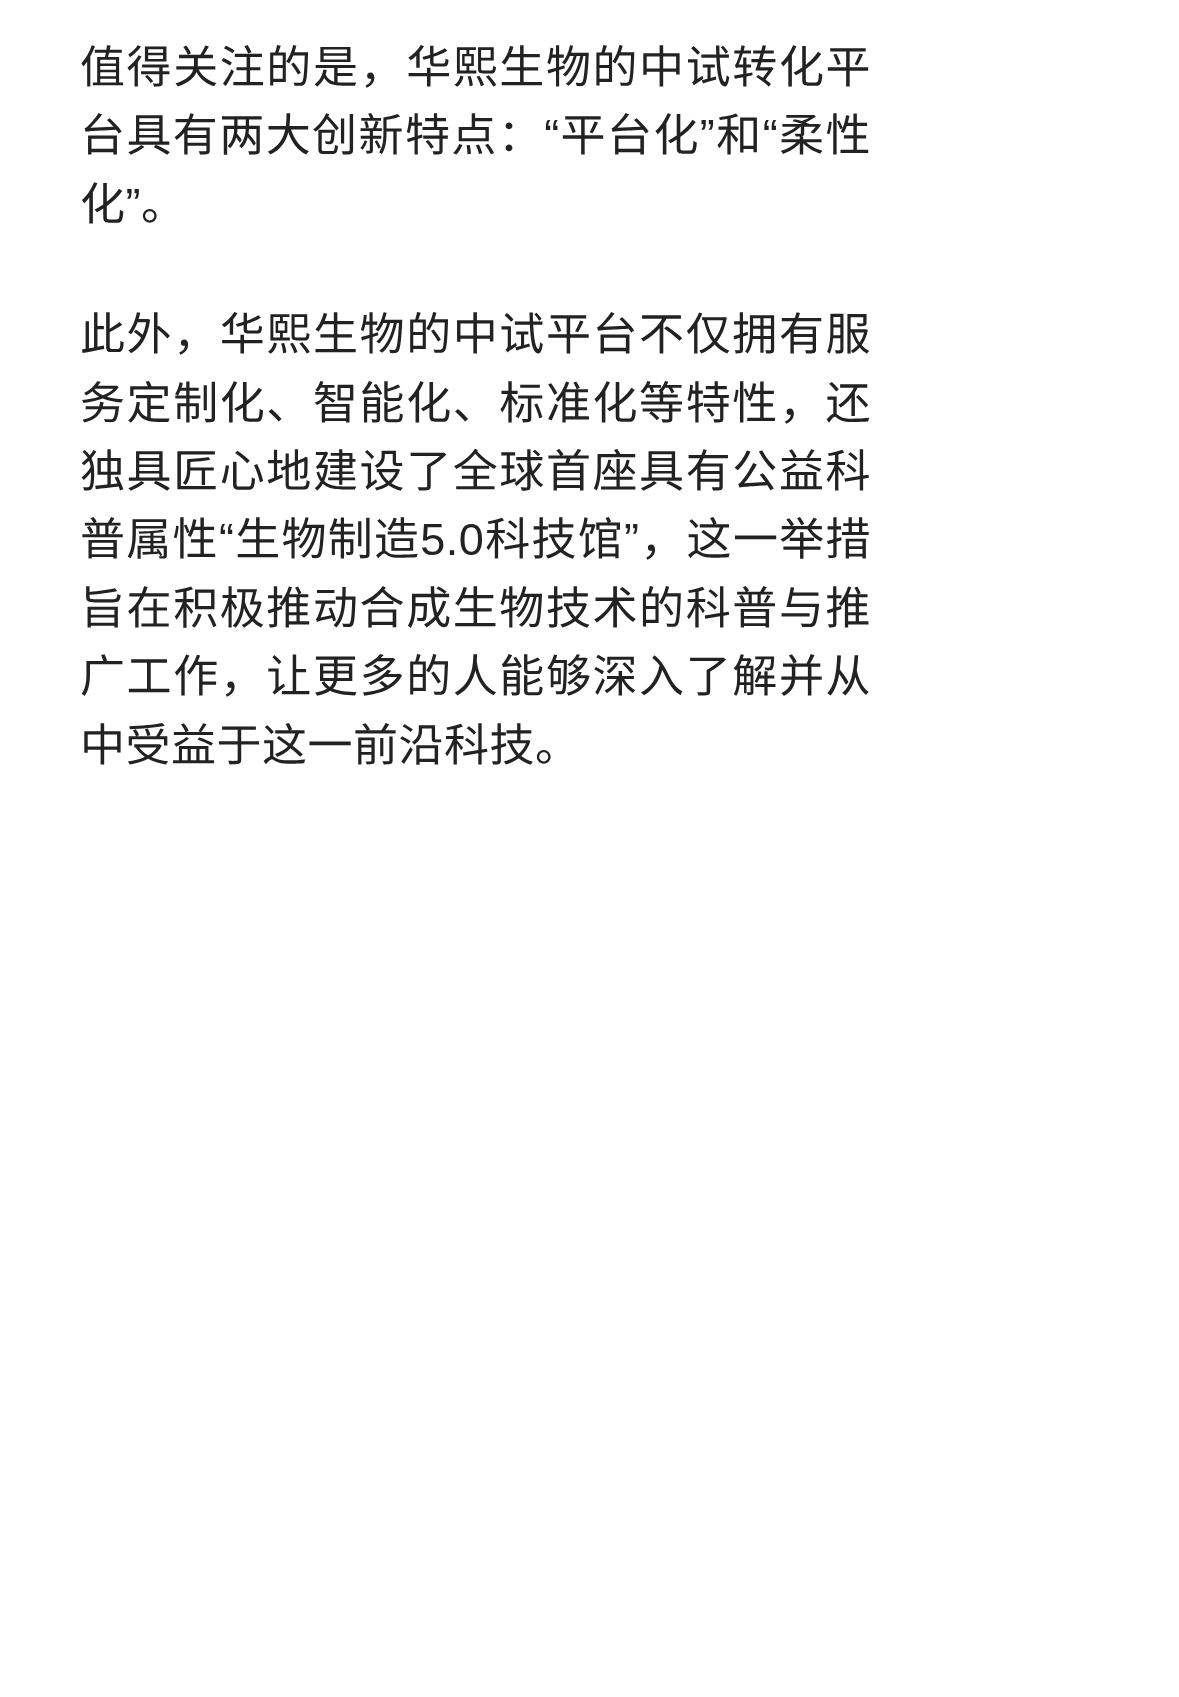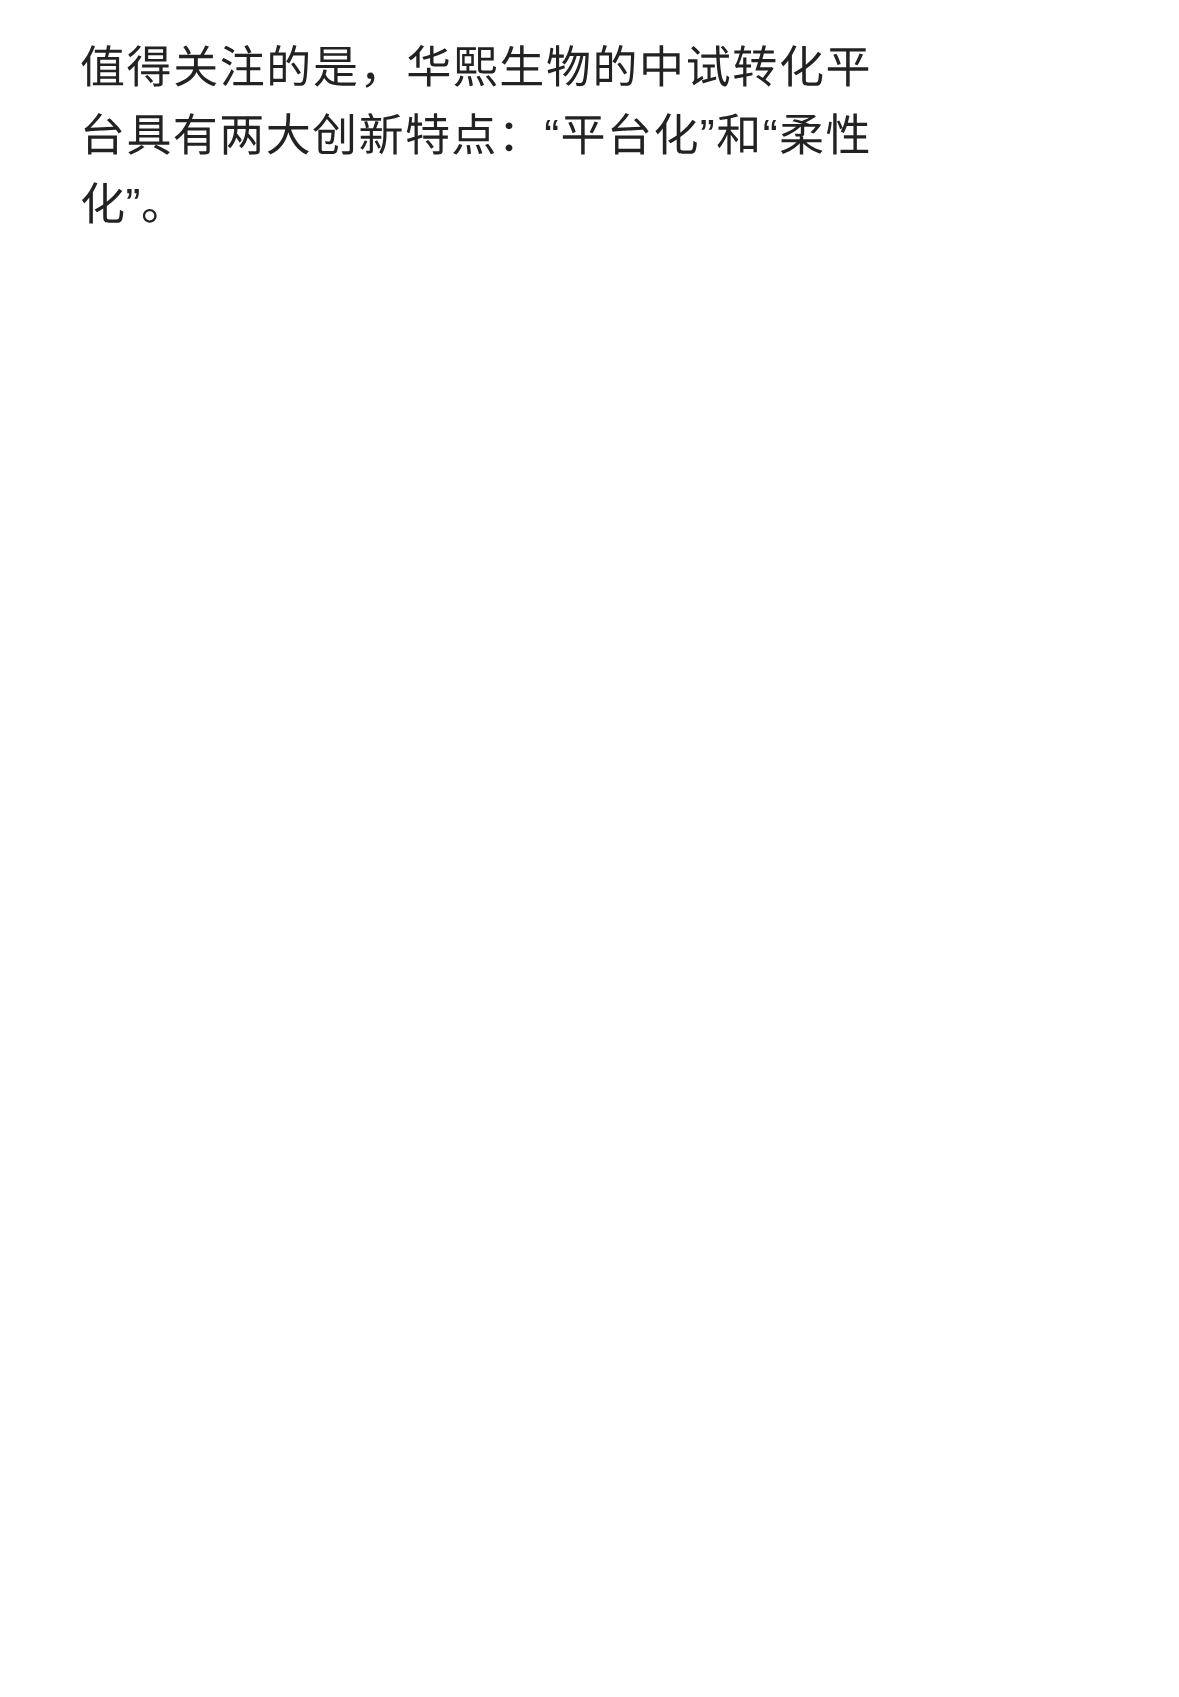--- a/index.html
+++ b/index.html
@@ -39,14 +39,15 @@
   .para + .para {
     margin-top: 62px;
   }
 </style>
 </head>
 <body>
 
 <div class="page">
   <article class="article">
     <p class="para">值得关注的是，华熙生物的中试转化平台具有两大创新特点：“平台化”和“柔性化”。</p>
+    <p class="para">此外，华熙生物的中试平台不仅拥有服务定制化、智能化、标准化等特性，还独具匠心地建设了全球首座具有公益科普属性“生物制造5.0科技馆”，这一举措旨在积极推动合成生物技术的科普与推广工作，让更多的人能够深入了解并从中受益于这一前沿科技。</p>
   </article>
 </div>
 
 </body></html>

